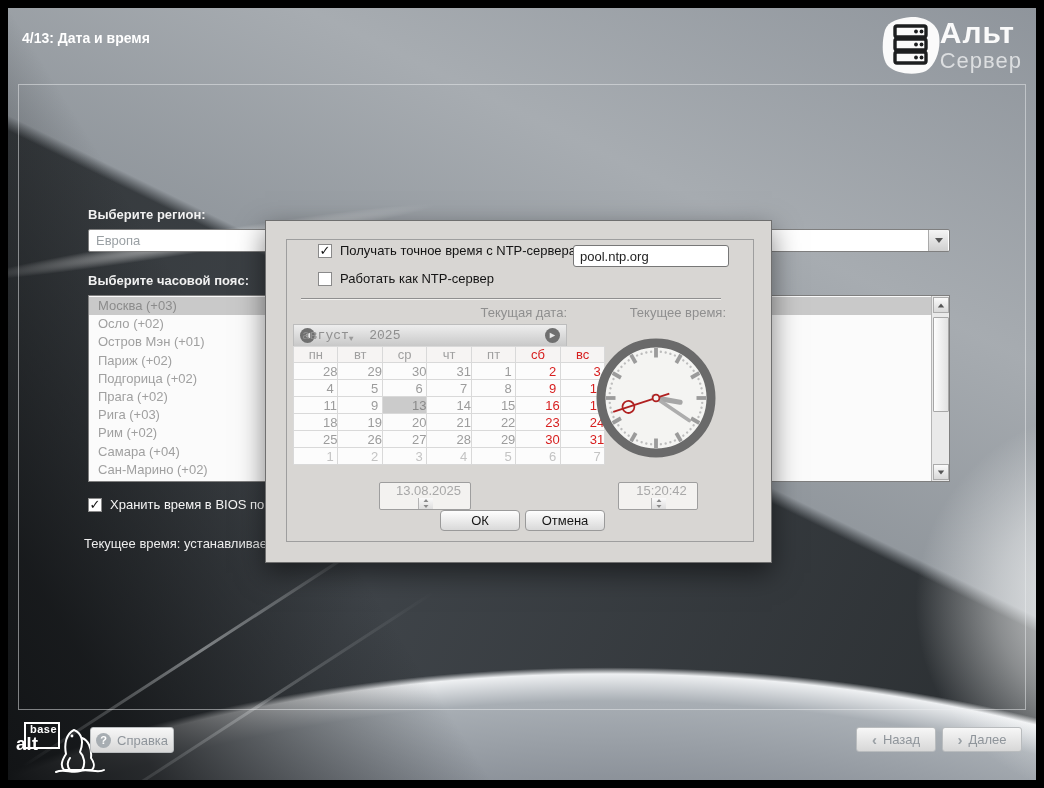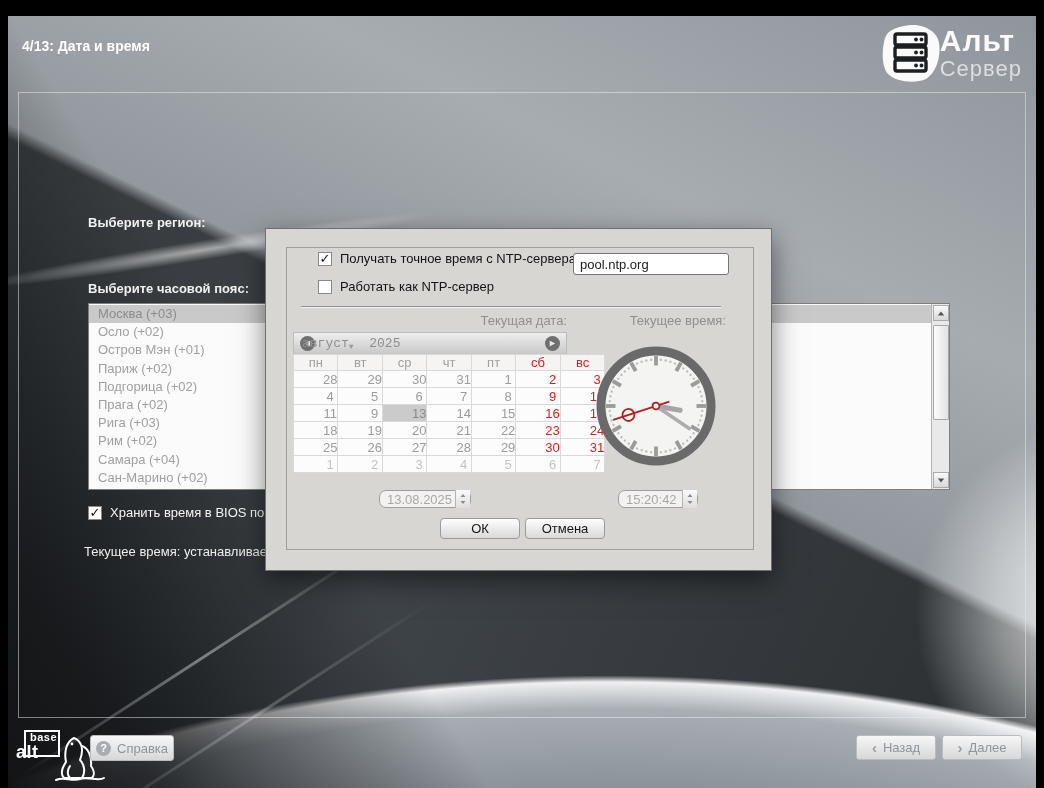--- a/index.html
+++ b/index.html
@@ -1,19 +1,19 @@
 <!DOCTYPE html>
 <html><head>
 <meta charset="utf-8">
 <style>
   * { margin:0; padding:0; box-sizing:border-box; }
   html,body { width:1044px; height:788px; background:#000; font-family:"Liberation Sans","DejaVu Sans",sans-serif; }
   .stage { position:relative; width:1044px; height:788px; background:#000; overflow:hidden; }
   .window { position:absolute; left:8px; top:8px; width:1028px; height:772px; overflow:hidden;
-            background:linear-gradient(115deg,#34383b 0%,#3f4449 45%,#2a2e31 100%);margin-top:8px; }
+            background:linear-gradient(115deg,#34383b 0%,#3f4449 45%,#2a2e31 100%); }
   .bg-layer { position:absolute; inset:0; pointer-events:none; }
   .lg-upper { background:linear-gradient(26deg, rgba(150,156,162,0) 51%, rgba(154,160,166,.92) 52.2%, rgba(173,178,183,.95) 72%, rgba(148,154,161,.95) 100%); }
   .dome { background:radial-gradient(ellipse 1080px 600px at 600px 1245px, #868d95 0%, #8a9098 78%, #a8aeb4 92%, #eef0f2 96.5%, rgba(238,240,242,0) 97.6%); }
   .glow-br { background:radial-gradient(circle 270px at 1102px 596px, rgba(252,253,253,.95) 0%, rgba(252,253,253,.45) 42%, rgba(252,253,253,0) 72%); }
   .dark-bl { background:linear-gradient(58deg, #121416 0%, rgba(18,20,22,.85) 10%, rgba(18,20,22,0) 32%); }
   .streak { position:absolute; background:linear-gradient(90deg, rgba(230,234,236,0), rgba(230,234,236,.45), rgba(230,234,236,0)); height:3px; border-radius:2px; }
   .streak.s1 { left:-20px; top:640px; width:430px; transform:rotate(-33deg); }
   .streak.s2 { left:30px; top:700px; width:430px; transform:rotate(-33deg); opacity:.6; }
   .band-left { position:absolute; left:-40px; top:224px; width:470px; height:20px; transform:rotate(-9deg);
                background:radial-gradient(closest-side, rgba(255,255,255,.55), rgba(255,255,255,0)); }
@@ -75,22 +75,22 @@
   .cal-month { position:absolute; left:8px; right:0; text-align:left; color:#8f8f8f; font-size:13px;font-family:Liberation Mono, monospace; }
   .cal-month .caret { font-size:8px; vertical-align:-2px; color:#9a9a9a; }
   table.cal { border-collapse:collapse; width:274px; background:#fcfcfc; }
   table.cal td,table.cal th { border:1px solid #d9d9d9; width:39px; text-align:center; font-size:13px; font-weight:400; }
   table.cal th { height:16px; color:#a0a0a0; background:#f6f4f3; }
   table.cal td { height:17px; color:#9c9c9c;padding-left:29px; }
   td.wkend,th.wkend { color:#d71f1f !important; }
   td.adj { color:#c3c3c3 !important; }
   td.selday { background:#cbcbcb; color:#8a8a8a !important; }
 
-  .spinbox { position:absolute; height:18px; background:#f3f2f0; border:1px solid #9e9e9e; border-radius:7px;
-             display:flex; align-items:center; }
+  .spinbox { position:absolute; height:28px; background:#f3f2f0; border:1px solid #9e9e9e; border-radius:2px;
+             display:flex; align-items:center;flex-direction:column; }
   .spin-val { flex:1; padding-left:7px; font-size:13px; color:#a8a8a8; }
   .spin-btns { width:15px; height:18px; border-left:1px solid #b5b5b5; display:flex; flex-direction:column;
                align-items:center; justify-content:space-evenly; background:linear-gradient(#fafafa,#dedede); }
   .spin-btns .tri-up,.spin-btns .tri-down { transform:scale(.62); border-top-color:#8a8a8a; border-bottom-color:#8a8a8a; }
 
   .dlg-btn { position:absolute; width:80px; height:21px; background:linear-gradient(#fefefe,#d9d9d9);
              border:1px solid #9a9a9a; border-radius:4px; font-size:13px; color:#161616;
              display:flex; align-items:center; justify-content:center; }
 
   .clock-wrap { position:absolute; left:326px; top:113px; width:128px; height:128px; }
@@ -142,20 +142,26 @@
             <circle cx="39.5" cy="41.5" r="1.9"></circle>
         </g>
       </svg>
       <div class="brand-text">
         <div class="l1">Альт</div>
         <div class="l2">Сервер</div>
       </div>
     </div>
 
     <div class="field-label" style="left:80px; top:199px;">Выберите регион:</div>
+    <div class="combobox">
+      <div class="val">Европа</div>
+      <div class="combo-btn">
+        <div class="tri-down"></div>
+      </div>
+    </div>
 
     <div class="field-label" style="left:80px; top:265px;">Выберите часовой пояс:</div>
     <div class="listbox">
       <div class="list-inner" id="tz-list">
           <div class="tz-item sel">Москва (+03)</div>
           <div class="tz-item">Осло (+02)</div>
           <div class="tz-item">Остров Мэн (+01)</div>
           <div class="tz-item">Париж (+02)</div>
           <div class="tz-item">Подгорица (+02)</div>
           <div class="tz-item">Прага (+02)</div>

